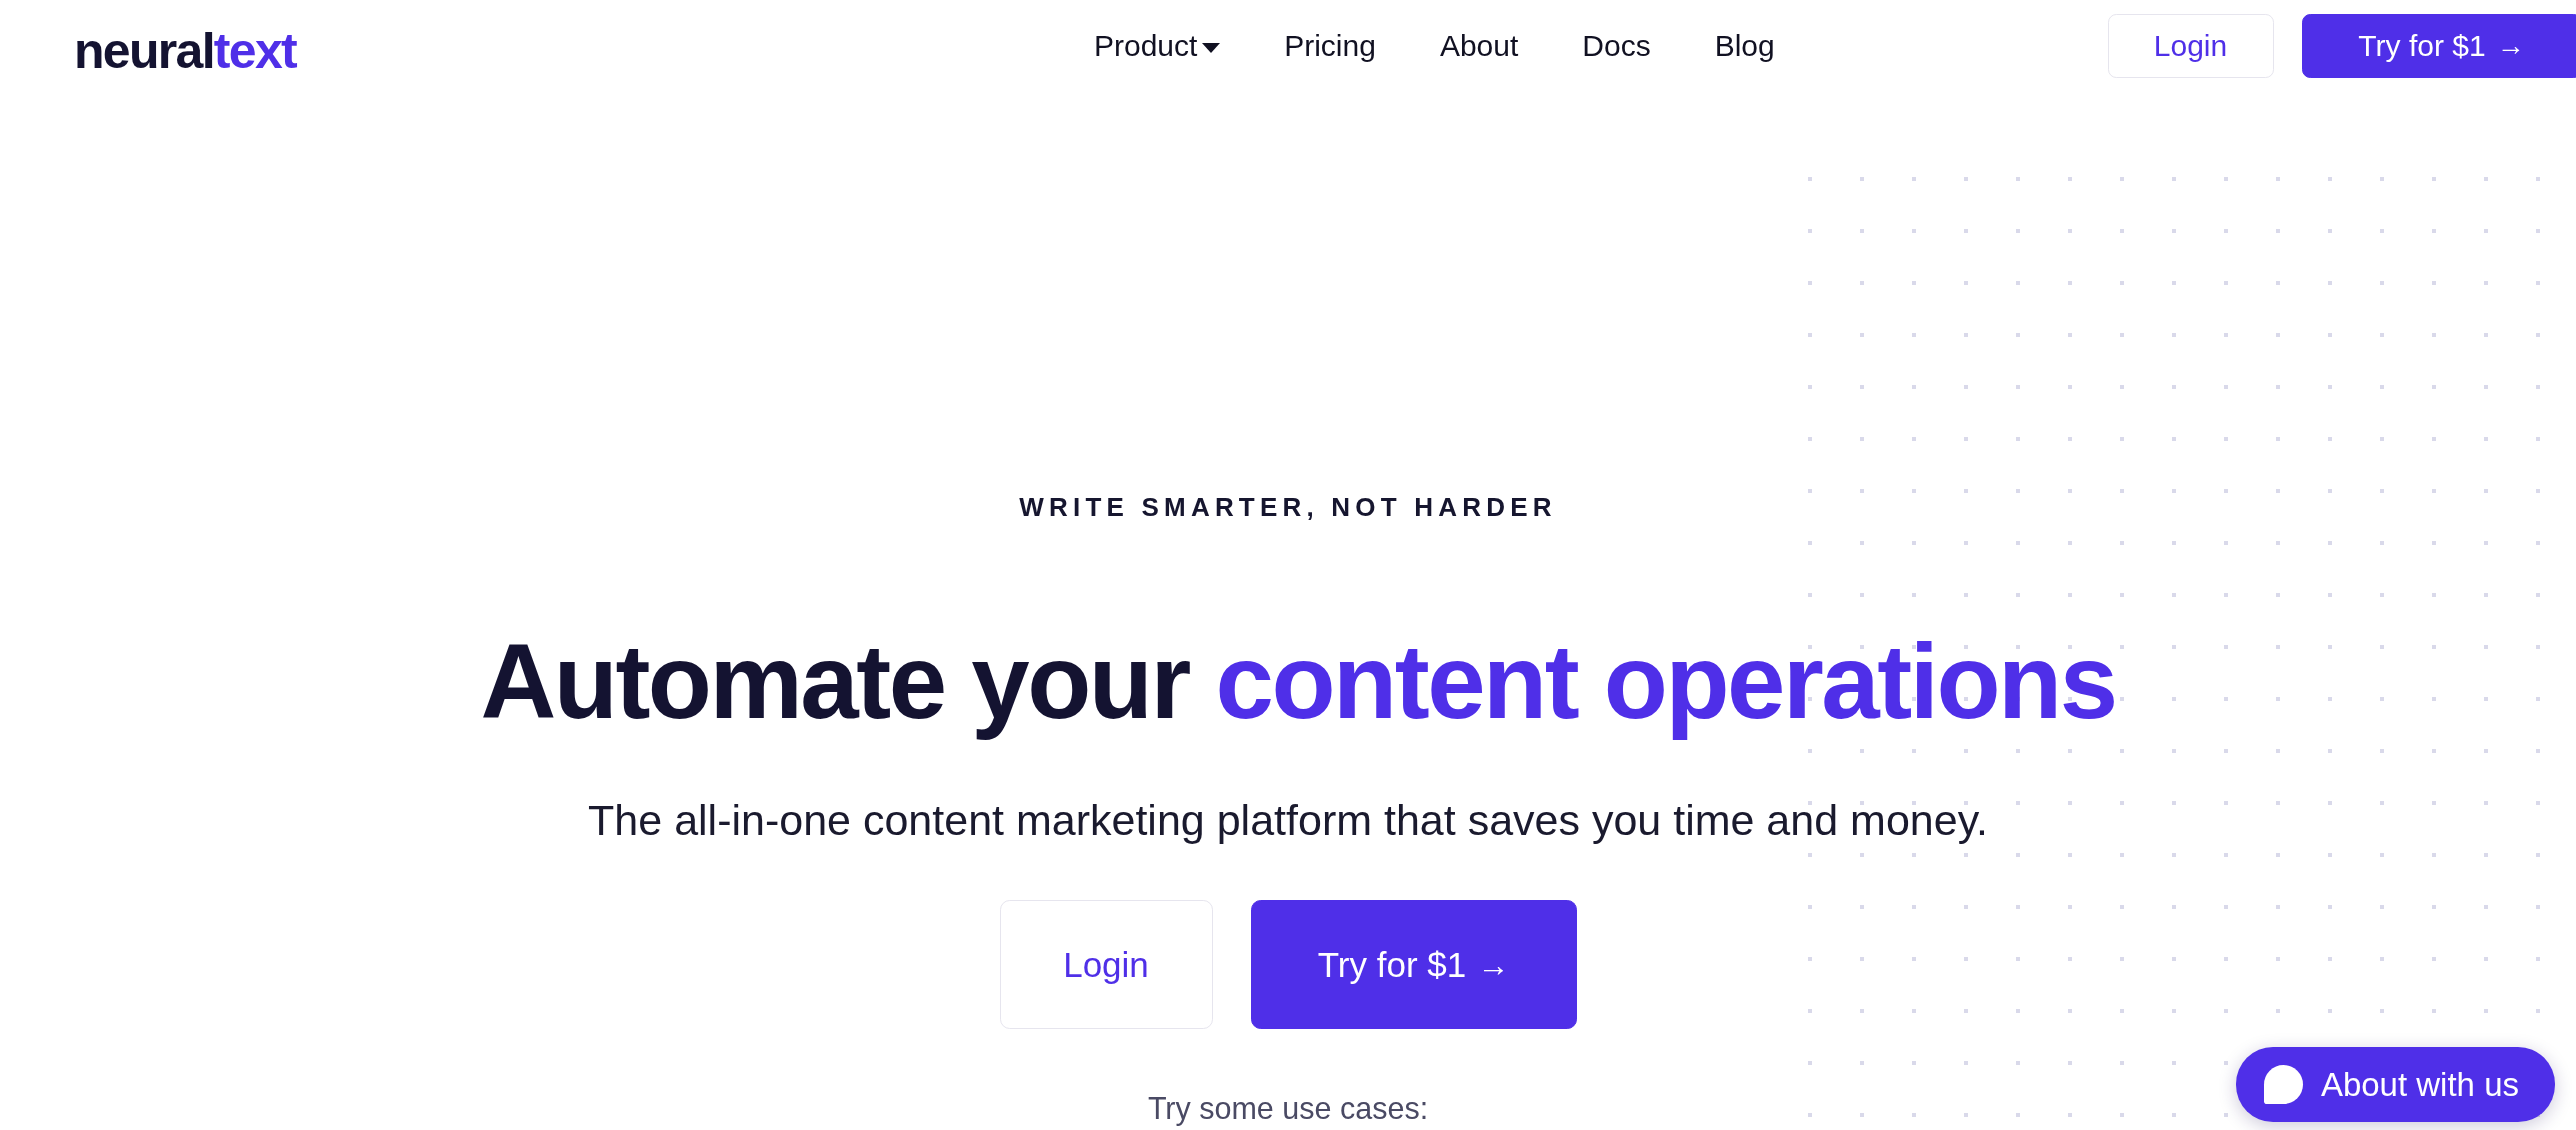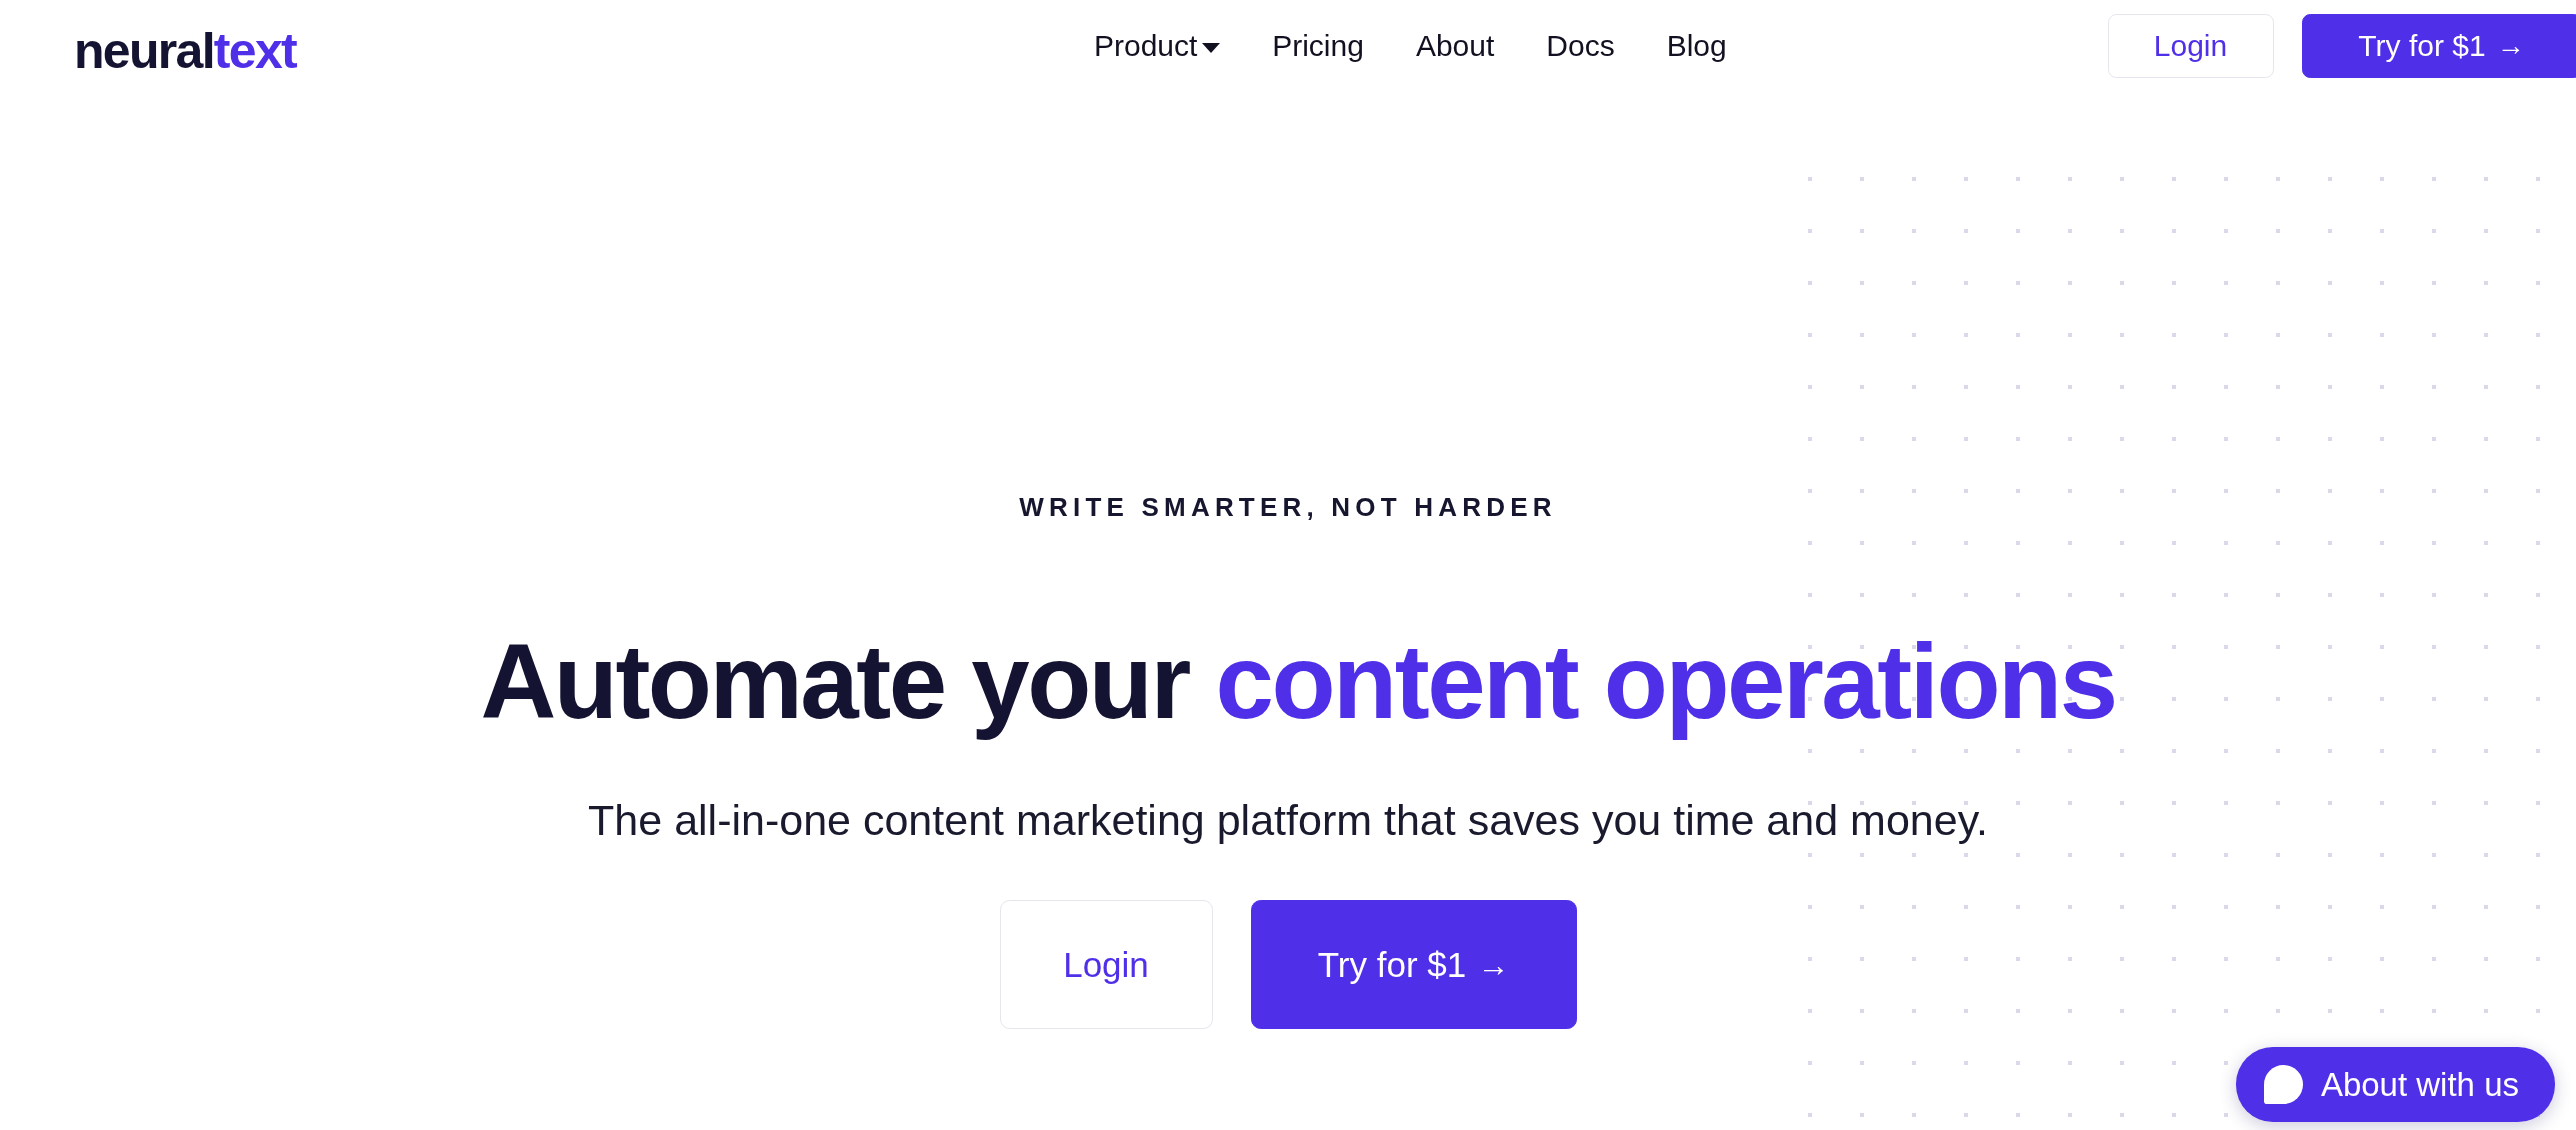--- a/index.html
+++ b/index.html
@@ -52,21 +52,21 @@
   }
   .logo .logo-neural { color: #141331; }
   .logo .logo-text   { color: #4f2fe8; }
 
   .main-nav {
     position: absolute;
     left: 1032px;
     top: 30.5px;
     display: flex;
     align-items: flex-end;
-    gap: 0;
+    gap: 12px;
   }
   .nav-link {
     font-size: 30px;
     color: #111122;
     line-height: 1;
     text-decoration: none;
     padding: 0 26px;
     display: flex;
     align-items: center;
     white-space: nowrap;
@@ -318,19 +318,20 @@
   <p class="subheadline">The all-in-one content marketing platform that saves you time and money.</p>
 
   <div class="hero-ctas">
     <a class="btn btn-outline hero-login">Login</a>
     <a class="btn btn-primary hero-trial">
       <span>Try for $1</span>
       <span class="arrow-r">→</span>
     </a>
   </div>
 
+  <div class="use-cases-label">Try some use cases:</div>
 </section>
 
 <div class="chat-widget">
   <span class="chat-bubble-icon"></span>
   <span class="chat-label">About with us</span>
 </div>
 
 
 </body></html>

